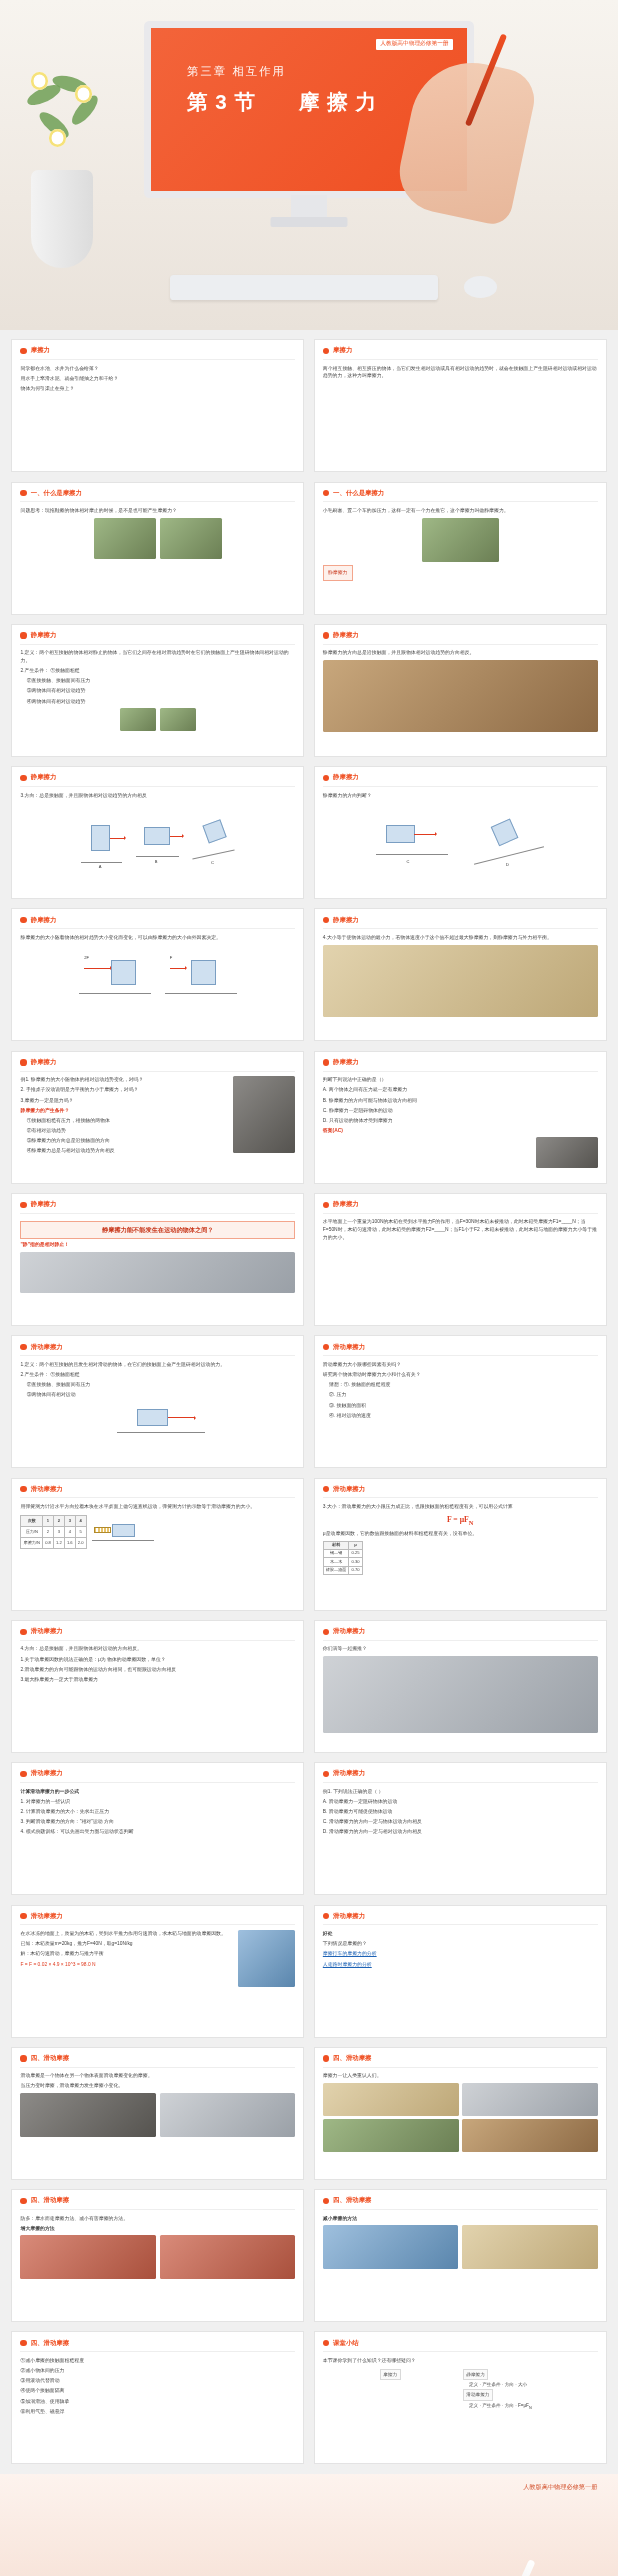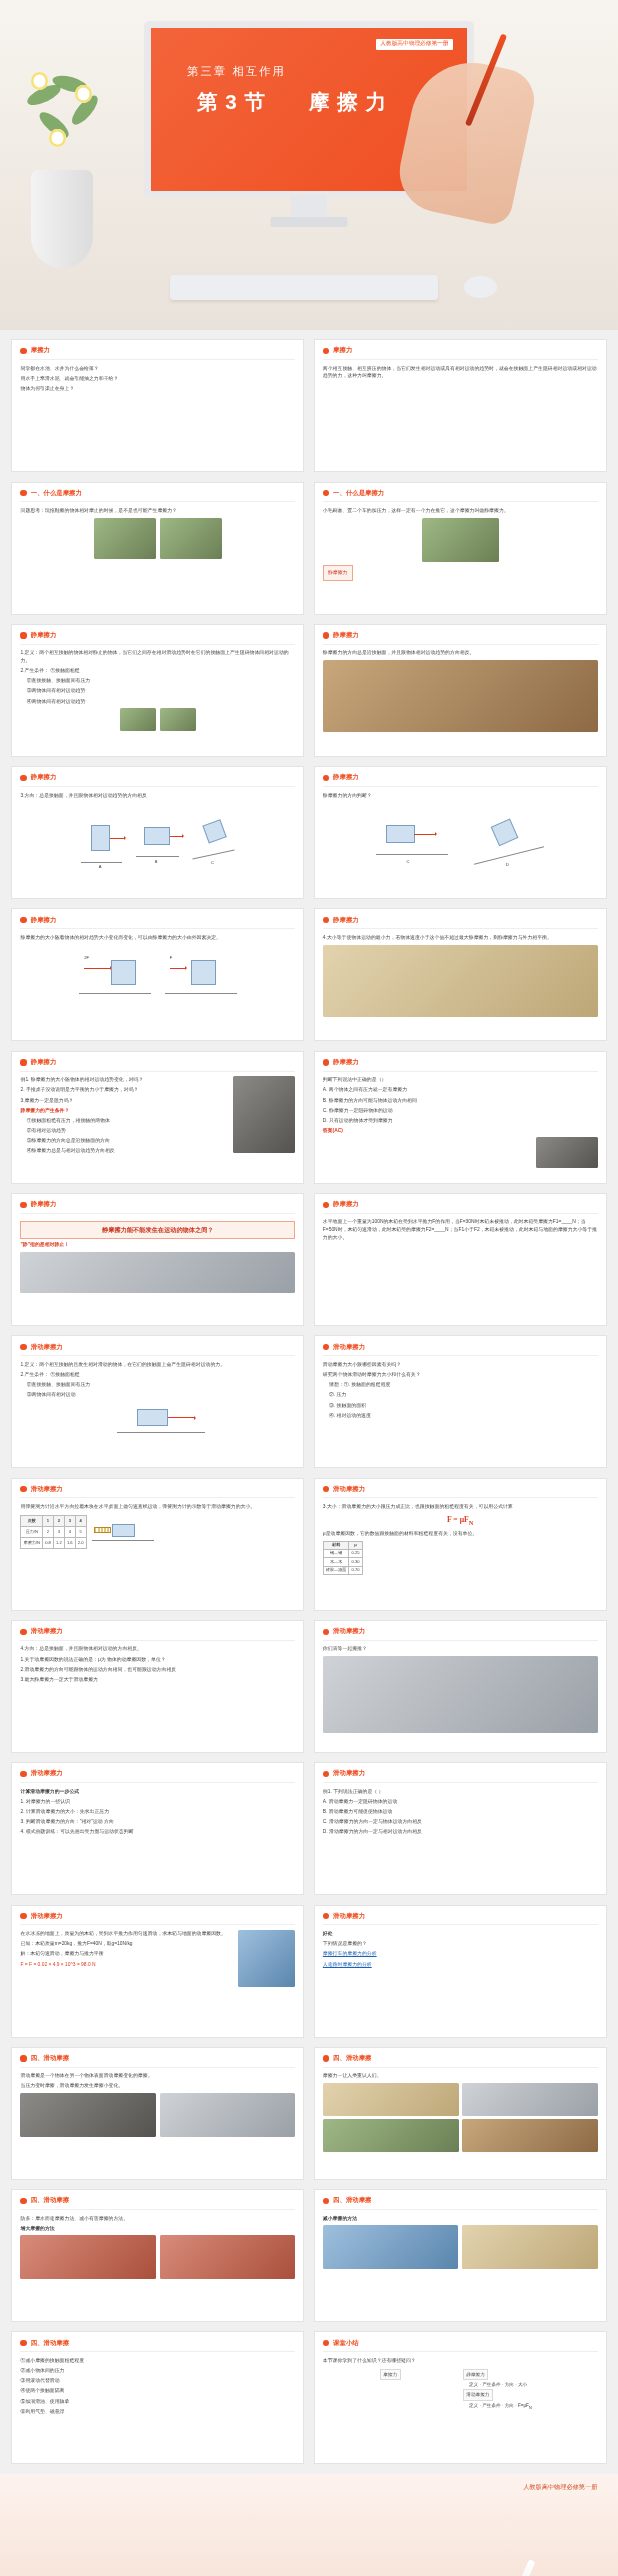--- a/index.html
+++ b/index.html
@@ -62,21 +62,21 @@
     width:36px; height:23px; background:#e6e7ea;
   }
   .screen-inner {
     position:absolute; inset:0;
     background:linear-gradient(135deg,#f3643a 0%, #ef4f22 100%);
     padding:36px 0 0 36px;
     color:#fff;
   }
   .screen-chapter { font-size:11.3px; letter-spacing:2.1px; opacity:.95; }
   .screen-sec { margin-top:9.3px; font-size:20.6px; font-weight:bold; letter-spacing:1px; }
-  .screen-sec .sec-no { margin-right:36px;margin-left:10px; }
+  .screen-sec .sec-no { margin-right:36px; }
   .screen-tag {
     position:absolute; right:14.4px; top:11.3px;
     background:#fff; color:#ef4f22; font-size:5.7px;
     padding:1.5px 4.1px; border-radius:1px;
   }
   .keyboard {
     position:absolute; left:170px; bottom:30px; width:268px; height:25px;
     background:#eceef1; border-radius:3.6px; box-shadow:0 1.5px 2.6px rgba(0,0,0,.08);
   }
   .mouse {

